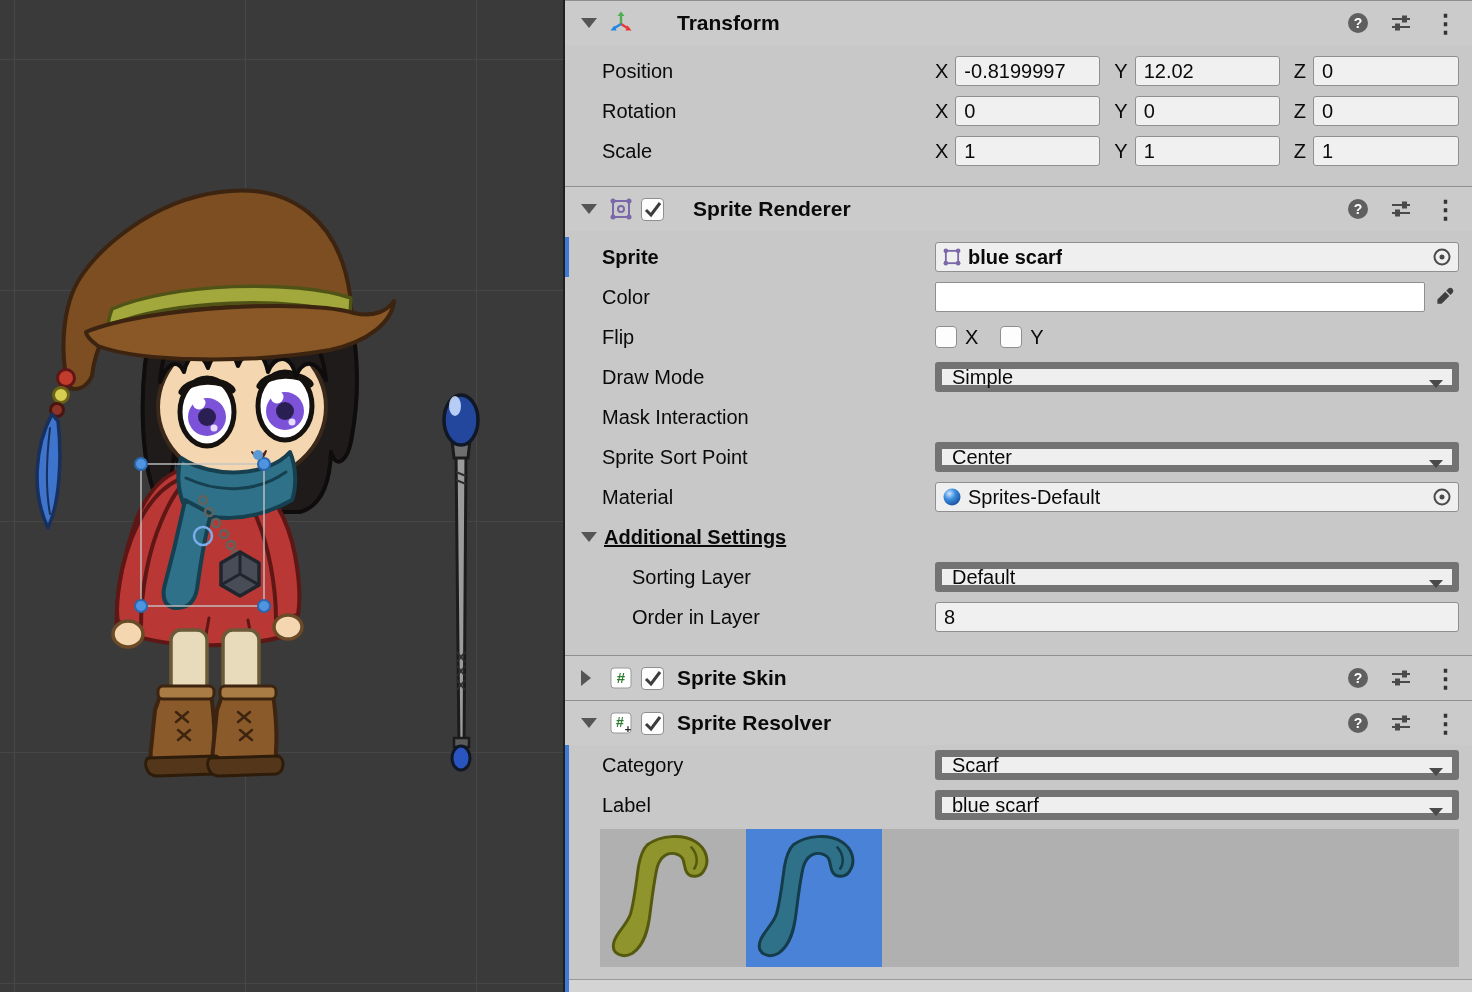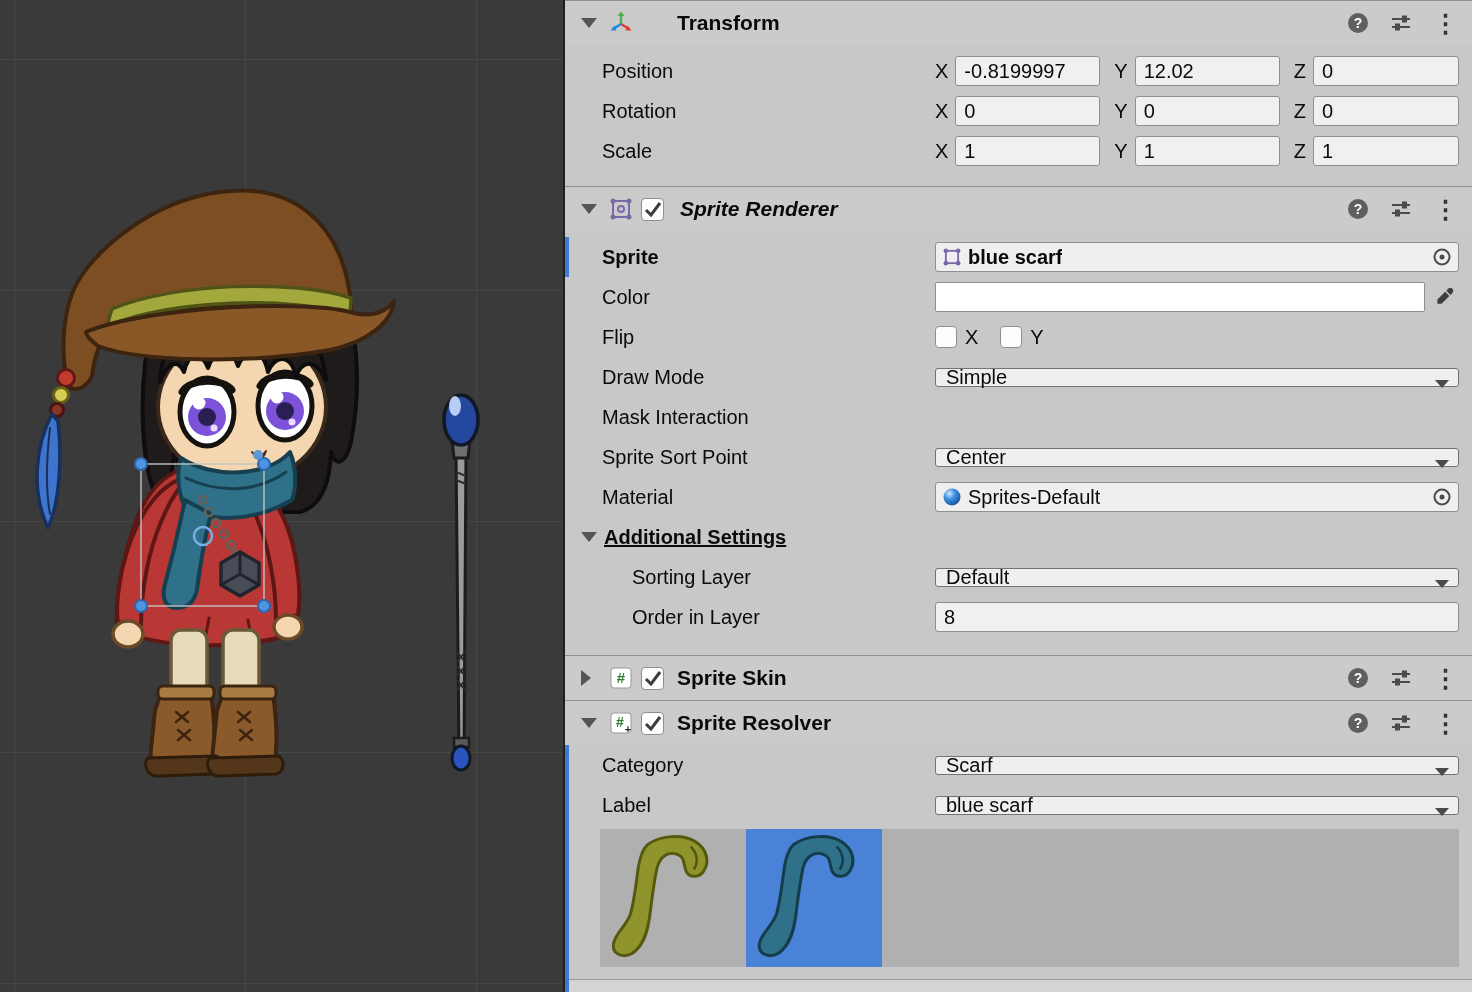--- a/index.html
+++ b/index.html
@@ -32,21 +32,21 @@
   .row-label { width: 333px; flex: none; white-space: nowrap; }
   .row-label.bold { font-weight: bold; }
   .row-label.indent { padding-left: 30px; }
   .row-value { flex: 1; display: flex; align-items: center; min-width: 0; }
 
   .tfield { height: 30px; background: #f0f0f0; border: 1px solid #8f8f8f; border-radius: 3px; font-size: 20px; font-family: "Liberation Sans", sans-serif; color: #0a0a0a; padding: 0 8px; width: 100%; outline: none; }
   .vec3 { gap: 14px; }
   .axis-group { flex: 1; display: flex; align-items: center; gap: 7px; min-width: 0; }
   .axis-label { flex: none; }
 
-  .dropdown { height: 19px; flex: 1; background: #efefef; border: 1px solid #737373; border-radius: 3px; display: flex; align-items: center; padding: 0 30px 0 10px; position: relative; min-width: 0; }
+  .dropdown { height: 30px; flex: 1; background: #efefef; border: 7px solid #737373; border-radius: 3px; display: flex; align-items: center; padding: 0 30px 0 10px; position: relative; min-width: 0; }
   .dd-arrow { position: absolute; right: 9px; top: 11px; width: 0; height: 0; border-left: 7px solid transparent; border-right: 7px solid transparent; border-top: 8px solid #4a4a4a; }
 
   .objfield { height: 30px; flex: 1; background: #efefef; border: 1px solid #8f8f8f; border-radius: 3px; display: flex; align-items: center; padding: 0 6px; gap: 6px; min-width: 0; }
   .obj-text { white-space: nowrap; overflow: hidden; }
   .obj-text.bold { font-weight: bold; }
   .obj-picker { margin-left: auto; display: flex; align-items: center; }
 
   .colorwrap { flex: 1; display: flex; align-items: center; gap: 6px; }
   .colorfield { height: 30px; flex: 1; background: #ffffff; border: 1px solid #8f8f8f; border-radius: 2px; }
   .eyedropper { width: 28px; display: flex; justify-content: center; align-items: center; flex: none; }
@@ -291,21 +291,21 @@
           <circle cx="13" cy="13" r="3" fill="none" stroke="#7b68a8" stroke-width="2"></circle>
         </svg>
       </span>
       <span class="cb-slot">
           <span class="checkbox">
         <svg width="22" height="22">
               <polyline points="4,12 9,17 18,5" fill="none" stroke="#3c3c3c" stroke-width="3"></polyline>
             </svg>
       </span>
         </span>
-      <span class="comp-title" style="margin-left:3px;font-style:italic;">Sprite Renderer</span>
+      <span class="comp-title" style="margin-left:16px;">Sprite Renderer</span>
       <div class="hdr-right">
         <span>
           <svg width="22" height="22">
               <circle cx="11" cy="11" r="10" fill="#5f5f5f"></circle>
               <text x="11" y="16" text-anchor="middle" font-size="14" font-weight="bold" fill="#fff">?</text>
             </svg>
         </span>
         <span>
           <svg width="24" height="24">
               <line x1="3" y1="8" x2="21" y2="8" stroke="#4a4a4a" stroke-width="2"></line>

